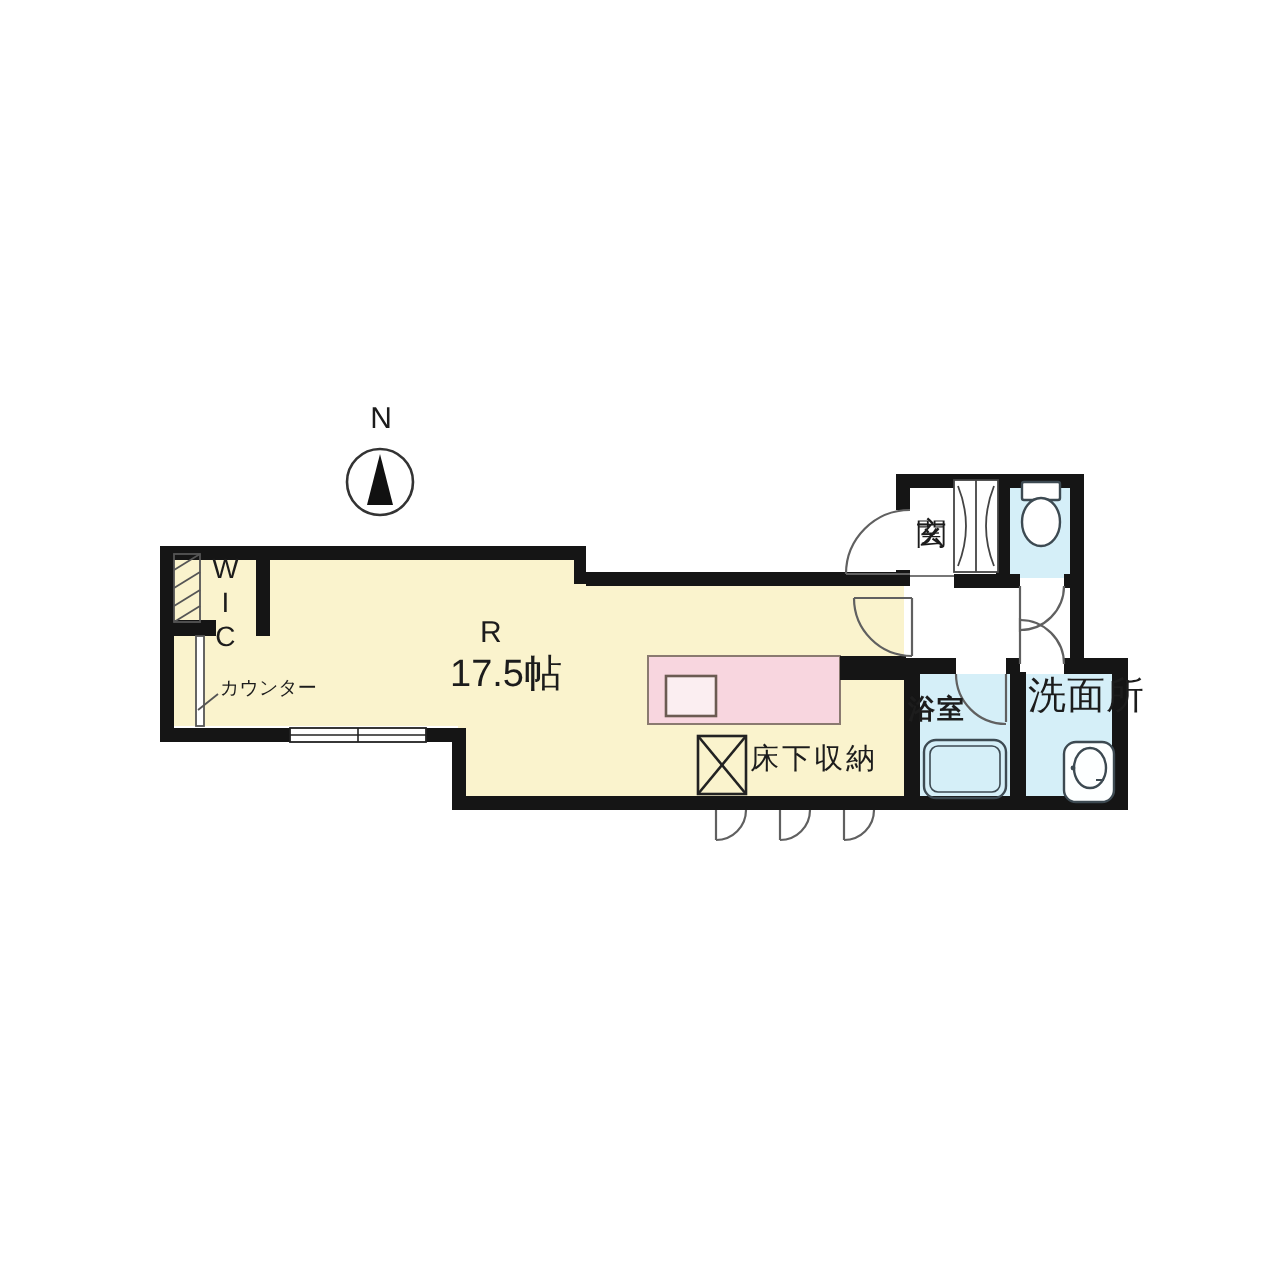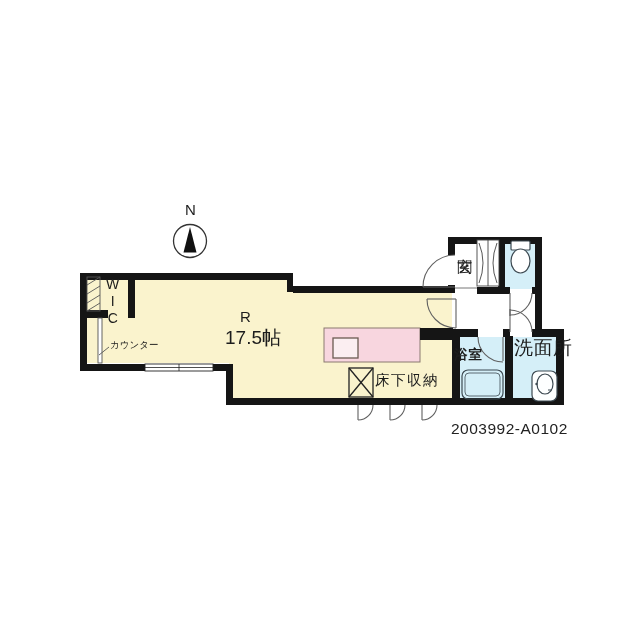--- a/index.html
+++ b/index.html
@@ -158,14 +158,13 @@
 
   <div class="lbl" id="north-label">N</div>
   <div class="lbl vtext" id="wic-label">WIC</div>
   <div class="lbl" id="counter-label">カウンター</div>
   <div class="lbl" id="main-room-label">R</div>
   <div class="lbl" id="main-room-area">17.5帖</div>
   <div class="lbl" id="floor-storage-label">床下収納</div>
   <div class="lbl vtext" id="entrance-label">玄関</div>
   <div class="lbl" id="bathroom-label">浴室</div>
   <div class="lbl" id="washroom-label">洗面所</div>
-  <div class="lbl" id="plan-id">2003992-A0102</div>
 </div>
 
 </body></html>

